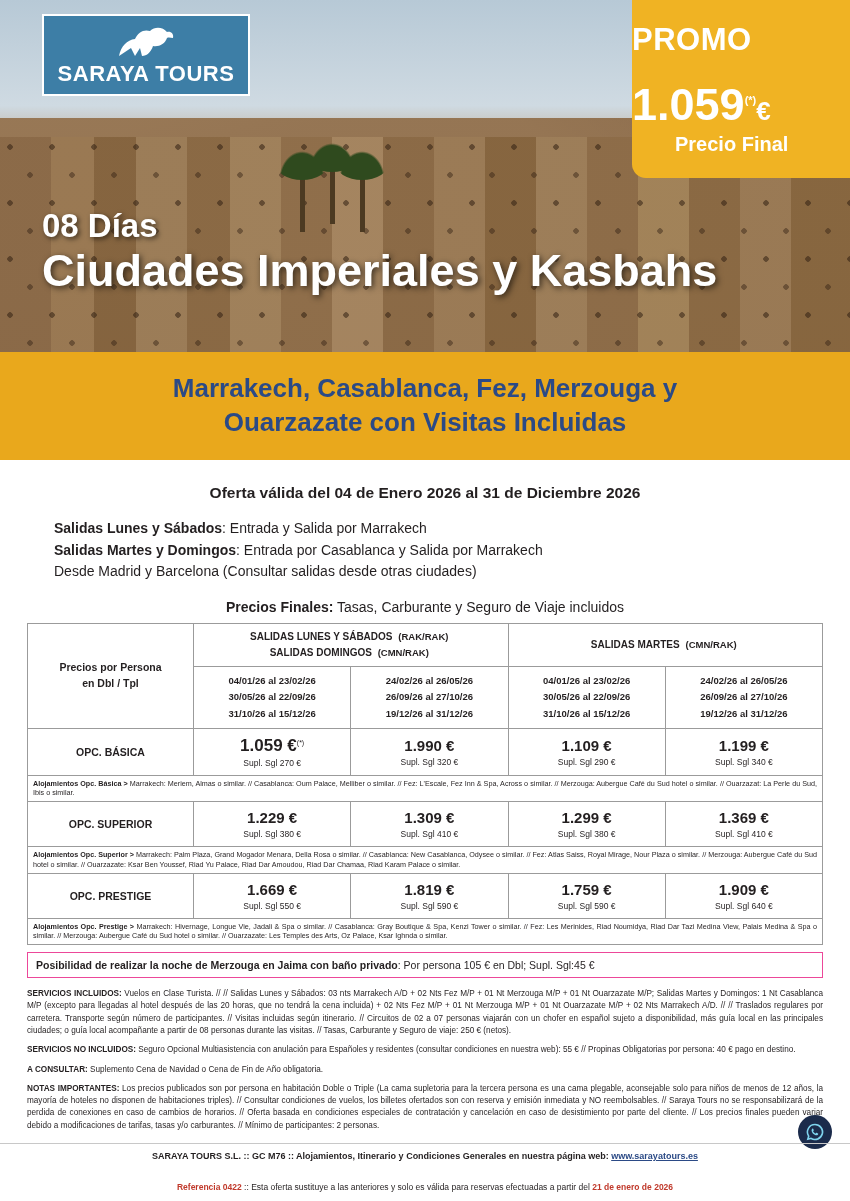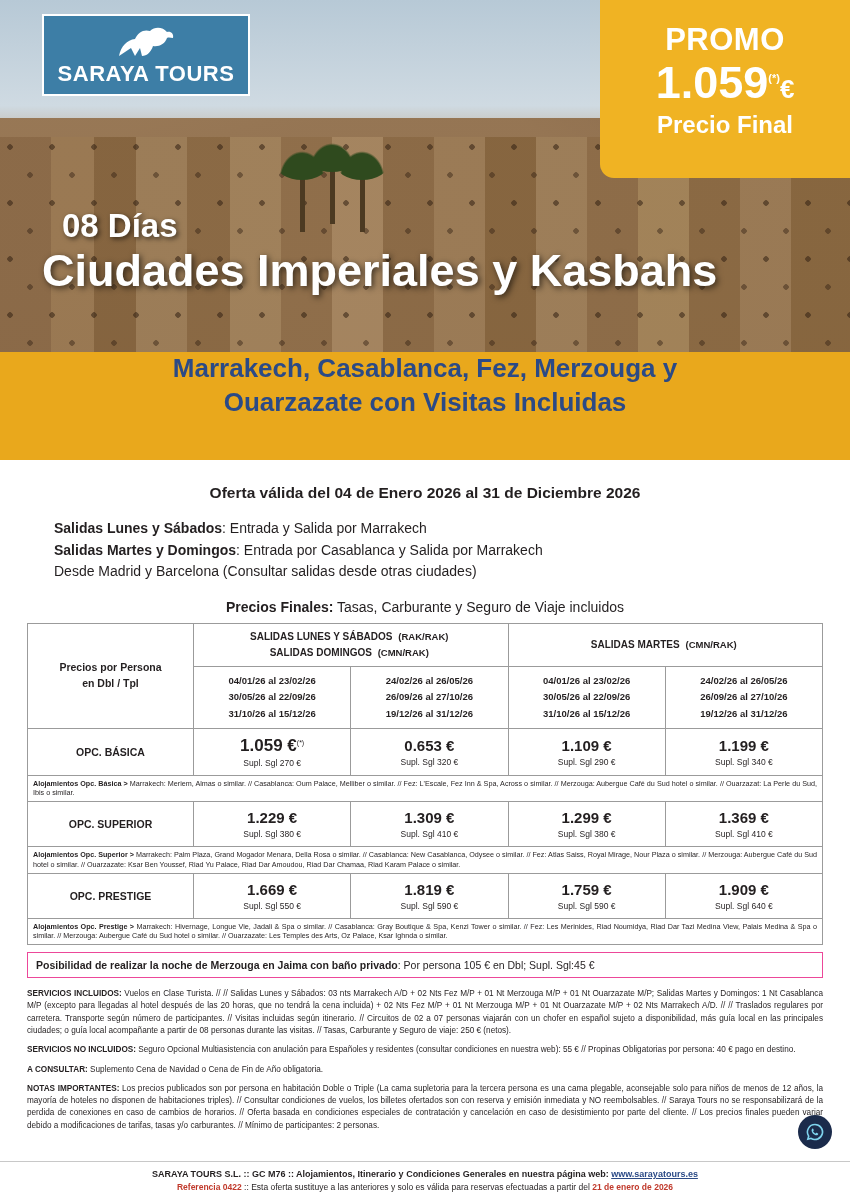--- a/index.html
+++ b/index.html
@@ -66,47 +66,45 @@
   }
   .logo-title {
     color:#ffffff; font-size:22px; font-weight:bold; letter-spacing:.5px; padding-bottom:7px;
   }
   .logo-camel {
     position:absolute; top:6px; left:50%; transform:translateX(-50%);
     width:70px; height:40px;
   }
 
   .promo {
-    position:absolute; right:0; top:0; width:250px; height:178px;
+    position:absolute; right:0; top:0; width:218px; height:178px;
     background:#f0b323; color:#ffffff;
     border-bottom-left-radius:14px;
-    text-align:center;
     padding-top:22px;
   }
   .promo-label { font-size:31px; font-weight:bold; letter-spacing:.5px; }
-  .promo-price { font-size:45px; font-weight:bold; line-height:1; margin-top:2px; }
+  .promo-price { font-size:45px; font-weight:bold; line-height:1; margin-top:24px; }
   .promo-price .cur { font-size:26px; font-weight:bold; }
   .promo-sup { font-size:11px; vertical-align:super; }
-  .promo-final { font-size:24px; font-weight:bold; margin-top:6px; }
+  .promo-final { font-size:20px; font-weight:bold; margin-top:6px;padding-left:43px; }
 
   .hero-title-wrap { position:absolute; left:42px; bottom:58px; }
   .hero-days {
     color:#ffffff; font-size:33px; font-weight:bold;
     text-shadow:2px 2px 5px rgba(0,0,0,.6);
-    margin-left:20px;
   }
   .hero-title {
     color:#ffffff; font-size:45px; font-weight:bold; line-height:1.05; margin-top:2px;
     text-shadow:2px 2px 6px rgba(0,0,0,.65);
   }
 
   
   .band {
     width:850px; height:108px; background:#e9a81c;
-    display:flex; flex-direction:column; align-items:center; 
+    display:flex; flex-direction:column; align-items:center; justify-content:center;
     color:#2b4a86;
   }
   .band-line { font-size:26px; font-weight:bold; line-height:1.3; }
 
   
   .content { padding: 18px 26px 0 26px; }
   .valid {
     text-align:center; font-size:15.5px; font-weight:bold; margin: 6px 0 16px 0;
   }
   .deps { font-size:14px; line-height:1.55; margin-left:28px; }
@@ -158,21 +156,21 @@
   .services b { font-weight:bold; }
 
   
   .footer {
     position:absolute; left:0; bottom:0; width:850px;
     border-top:1px solid #c8c8c8;
     padding:7px 0 9px 0; text-align:center;
   }
   .footer-1 { font-size:9px; font-weight:bold; }
   .footer-1 a { color:#2b4a86; text-decoration:underline; }
-  .footer-2 { font-size:8.5px; color:#c0392b; font-weight:bold; margin-top:3px; }
+  .footer-2 { font-size:8.5px; color:#c0392b; font-weight:bold; margin-top:21px; }
   .footer-2 .blk { color:#231f20; font-weight:normal; }
   .footer-2 .red { color:#c0392b; font-weight:bold; }
 
   .fab {
     position:absolute; right:18px; bottom:52px; width:34px; height:34px; border-radius:50%;
     background:#1b2b4b; display:flex; align-items:center; justify-content:center;
   }
 </style>
 </head>
 <body>
@@ -274,21 +272,21 @@
       </td>
     </tr>
 
     <tr>
       <td class="opt">OPC. BÁSICA</td>
       <td class="price">
         <span class="big hl">1.059 €</span><span class="tiny-sup">(*)</span>
         <span class="sup">Supl. Sgl 270 €</span>
       </td>
       <td class="price">
-        <span class="big">0.653 €</span>
+        <span class="big">1.990 €</span>
         <span class="sup">Supl. Sgl 320 €</span>
       </td>
       <td class="price">
         <span class="big">1.109 €</span>
         <span class="sup">Supl. Sgl 290 €</span>
       </td>
       <td class="price">
         <span class="big">1.199 €</span>
         <span class="sup">Supl. Sgl 340 €</span>
       </td>

